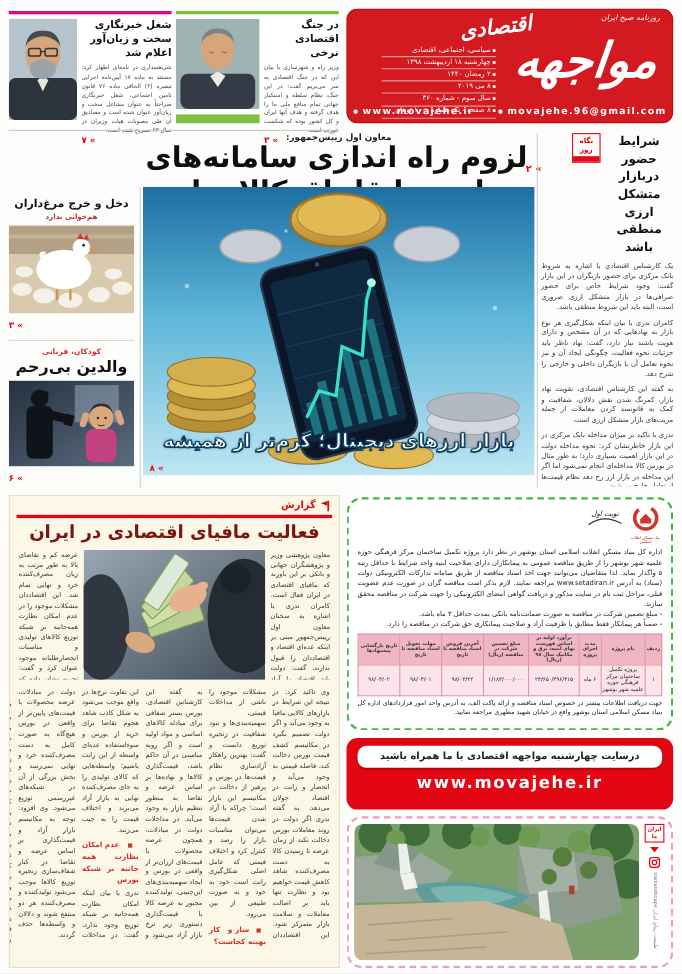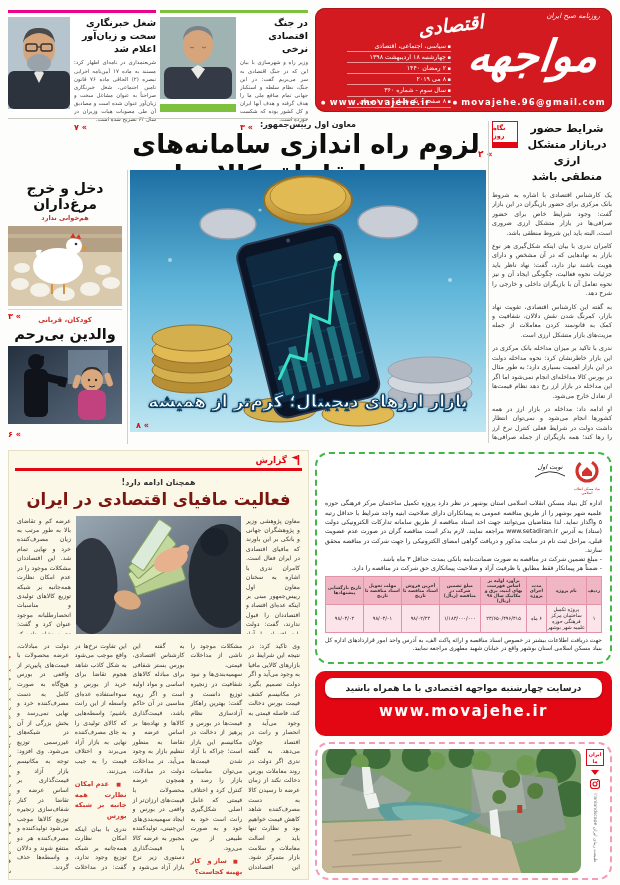--- a/index.html
+++ b/index.html
@@ -37,29 +37,29 @@
   .kicker{position:absolute;top:120px;left:130px;width:356px;text-align:center;font-size:8px;
           font-weight:bold;color:#222;}
   .headline{position:absolute;top:129px;left:124px;width:364px;text-align:center;font-size:26px;
             font-weight:800;color:#0e0e0e;line-height:1.2;letter-spacing:-.5px;}
   .headline-ref{position:absolute;top:149px;left:478px;font-size:9px;}
   
   .vline1{position:absolute;left:488px;top:121px;width:1px;height:322px;background:#cfcfca;}
   .vline2{position:absolute;left:127px;top:170px;width:1px;height:274px;background:#cfcfca;}
   .dayview{position:absolute;left:492px;top:121px;width:120px;height:321px;overflow:hidden;}
   .dv-head{display:flex;gap:4px;align-items:flex-start;}
-  .dv-badge{width:24px;border:1px solid #e30613;text-align:left;color:#e30613;font-size:6.5px;
-            font-weight:bold;line-height:1.25;padding:2px 0 0;}
+  .dv-badge{width:24px;border:1px solid #e30613;text-align:center;color:#e30613;font-size:6.5px;
+            font-weight:bold;line-height:1.25;padding:2px 0 0;margin-left:28px;}
   .dv-badge .rib{display:block;height:5px;background:#e30613;margin-top:2px;}
   .dv-title{flex:1;font-size:11px;font-weight:800;color:#111;text-align:center;line-height:1.45;}
   .dv-paras{margin-top:5px;font-size:6.3px;color:#333;text-align:justify;line-height:1.5;}
   .dv-paras p{margin:0 0 4px;}
   
   .leftcol-item{position:absolute;left:8px;width:114px;text-align:center;}
-  .lc-title{font-size:14px;font-weight:800;color:#111;}
+  .lc-title{font-size:10px;font-weight:800;color:#111;}
   .lc-sub{font-size:6.5px;color:#b33;font-weight:bold;margin:2px 0 4px;}
   .lc-kicker{font-size:7px;color:#d0342c;font-weight:bold;margin-bottom:2px;}
   .lc-title-big{font-size:14.5px;font-weight:800;color:#111;margin-bottom:4px;}
   .lc-ref{margin-top:2px;text-align:left;}
   .hline-left{position:absolute;left:8px;top:309px;width:114px;height:1px;background:#d8d8d2;}
   
   .crypto{position:absolute;left:130px;top:170px;width:356px;height:262px;}
   .crypto svg{display:block;}
   .crypto-caption{position:absolute;bottom:21px;left:0;right:0;text-align:center;font-size:17px;
                   font-weight:800;color:#fff;-webkit-text-stroke:1px #083a5f;
@@ -351,21 +351,20 @@
 
   <div class="report">
     <div class="report-head">
       <svg width="9" height="10" viewBox="0 0 9 10">
         <rect x="6.6" y="0" width="1.6" height="10" fill="#e30613"></rect>
         <polygon points="6.6,0.5 0.5,2.6 6.6,4.7" fill="#e30613"></polygon>
       </svg>
       <span class="report-label">گزارش</span>
     </div>
     <div class="report-rule"></div>
-    <div class="report-kicker">همچنان ادامه دارد!</div>
     <div class="report-title">فعالیت مافیای اقتصادی در ایران</div>
 
     <div class="report-top">
       <div class="lead-col">معاون پژوهشی وزیر و پژوهشگران جهانی و بانکی بر این باورند که مافیای اقتصادی در ایران فعال است. کامران ندری با اشاره به سخنان معاون اول رییس‌جمهور مبنی بر اینکه عده‌ای اقتصاد و اقتصاددان را قبول ندارند، گفت: دولت باید اقتصاد را آزاد بگذارد و در شرایط فعلی به جز اقتصاد آزاد راهی باقی نمانده است.</div>
       <div class="money-photo">
         <svg width="100%" height="118" viewBox="0 0 167 118" preserveAspectRatio="none">
           <defs>
             <linearGradient id="mny" x1="0" y1="0" x2="1" y2="1">
               <stop offset="0" stop-color="#98a7b2"></stop>
                 <stop offset="1" stop-color="#414b58"></stop>

